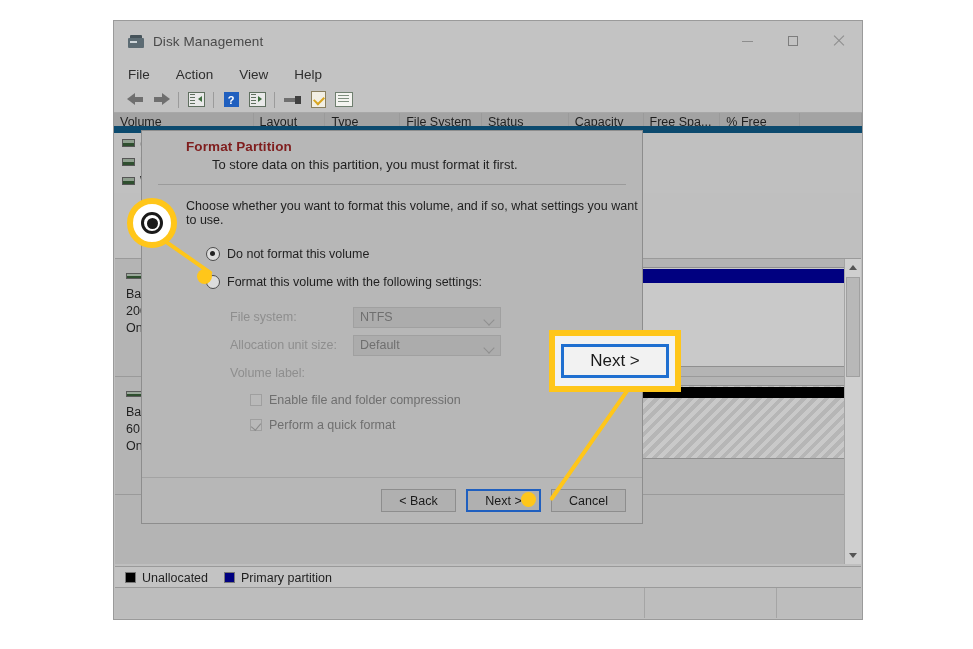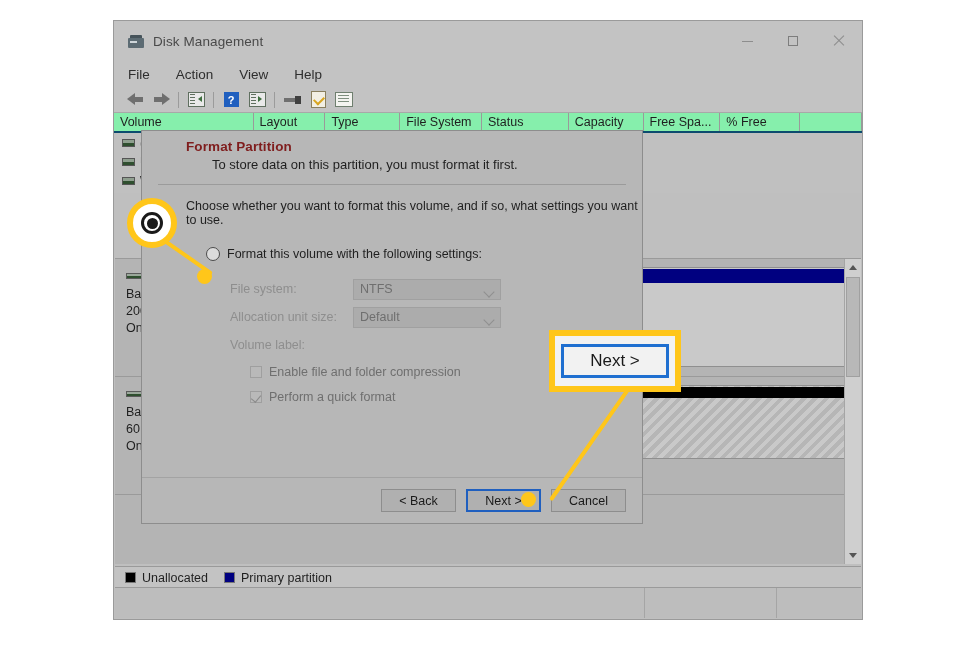--- a/index.html
+++ b/index.html
@@ -125,22 +125,22 @@
   .ico-list{
     width:16px;height:13px;background:#f4f4f0;border:1px solid #6f7f6f;position:relative;
   }
   .ico-list:before{
     content:"";position:absolute;left:2px;top:2px;width:11px;height:9px;
     background:repeating-linear-gradient(to bottom,#7f8f7f 0 1px,transparent 1px 3px);
   }
 
   
   .colhdr{
-    display:flex;height:20px;background:#86efac;
-    border-bottom:2px solid #0c4a6e;
+    display:flex;height:20px;background:#a3a3a3;
+    border-bottom:7px solid #0c4a6e;
     box-sizing:border-box;
   }
   .colhdr .ch{
     border-right:1px solid #9a9a9a;
     font-size:12.5px;color:#1f1f1f;
     padding-left:6px;line-height:19px;box-sizing:border-box;
     overflow:hidden;white-space:nowrap;
   }
 
   
@@ -533,20 +533,24 @@
 
     <div class="dlg-head">
       <h1 class="nosel">Format Partition</h1>
       <p class="nosel">To store data on this partition, you must format it first.</p>
     </div>
     <div class="dlg-rule"></div>
 
     <div class="dlg-body">
       <p class="lead nosel">Choose whether you want to format this volume, and if so, what settings you want to use.</p>
 
+      <div class="radio-row">
+        <span class="radio on"></span>
+        <span class="lbl nosel">Do not format this volume</span>
+      </div>
 
       <div class="radio-row">
         <span class="radio"></span>
         <span class="lbl nosel">Format this volume with the following settings:</span>
       </div>
 
       <div class="fields">
         <div class="field-row">
           <div class="fl nosel">File system:</div>
           <div class="combo">

